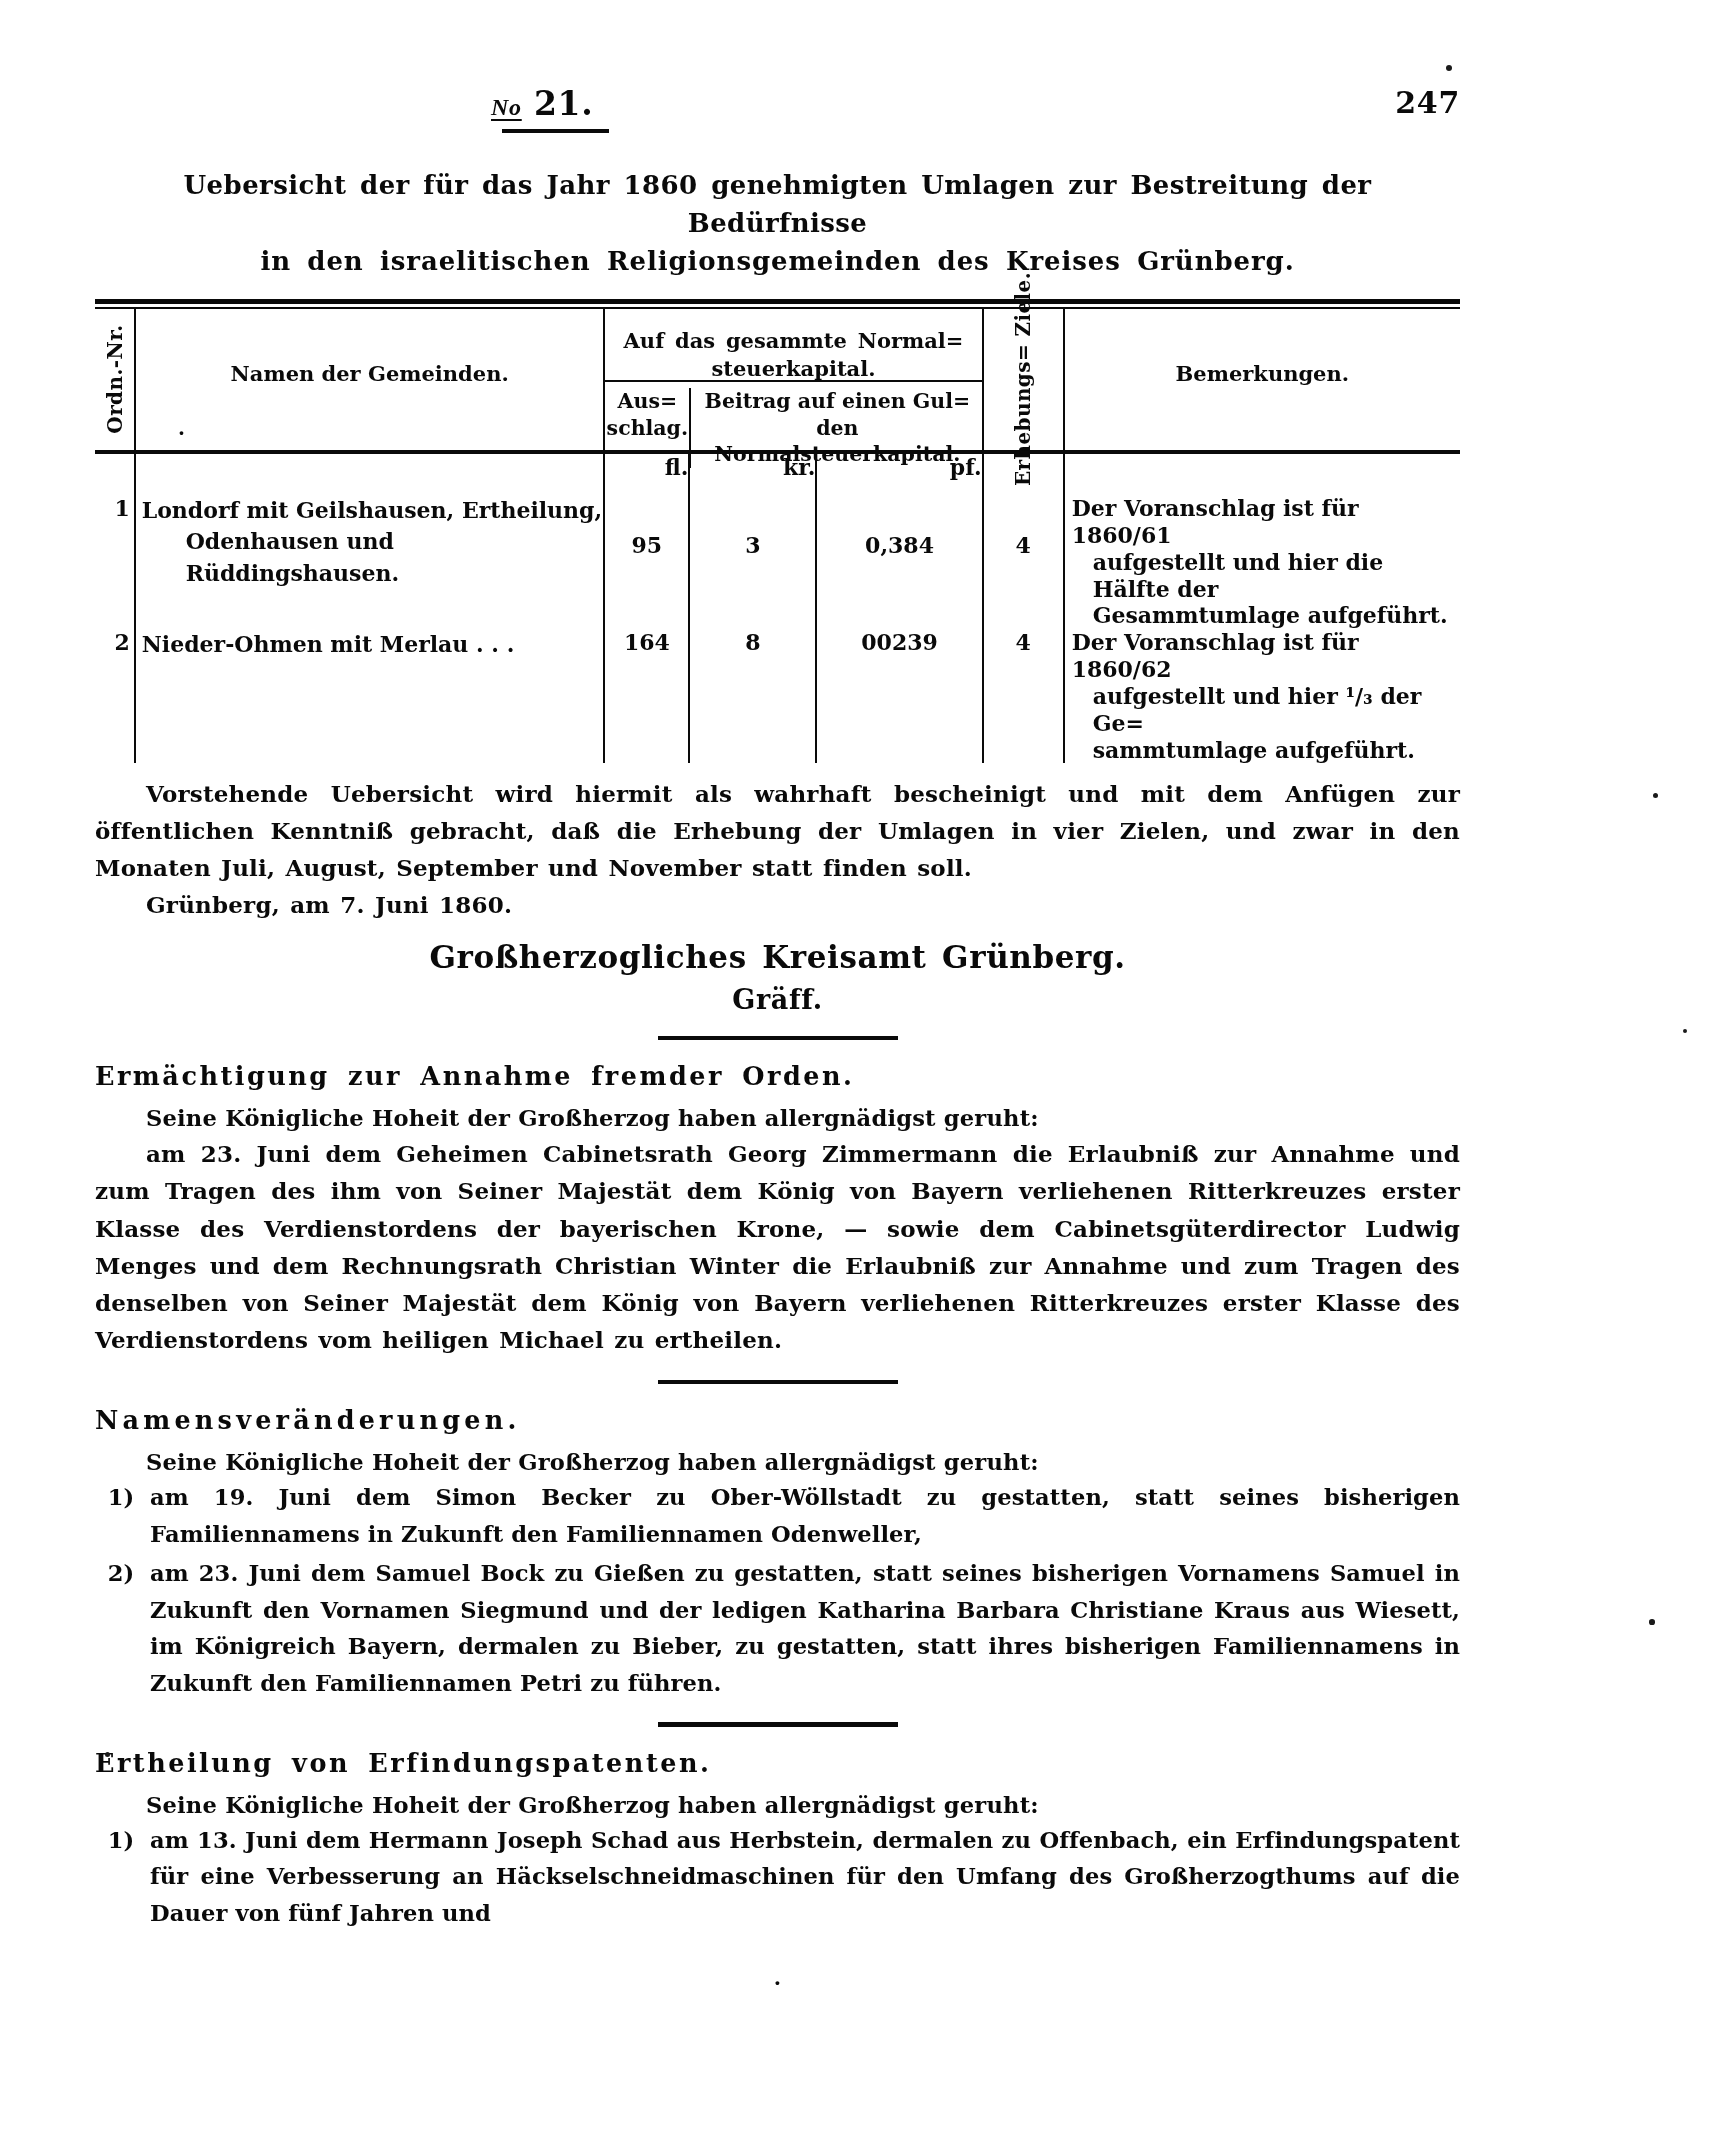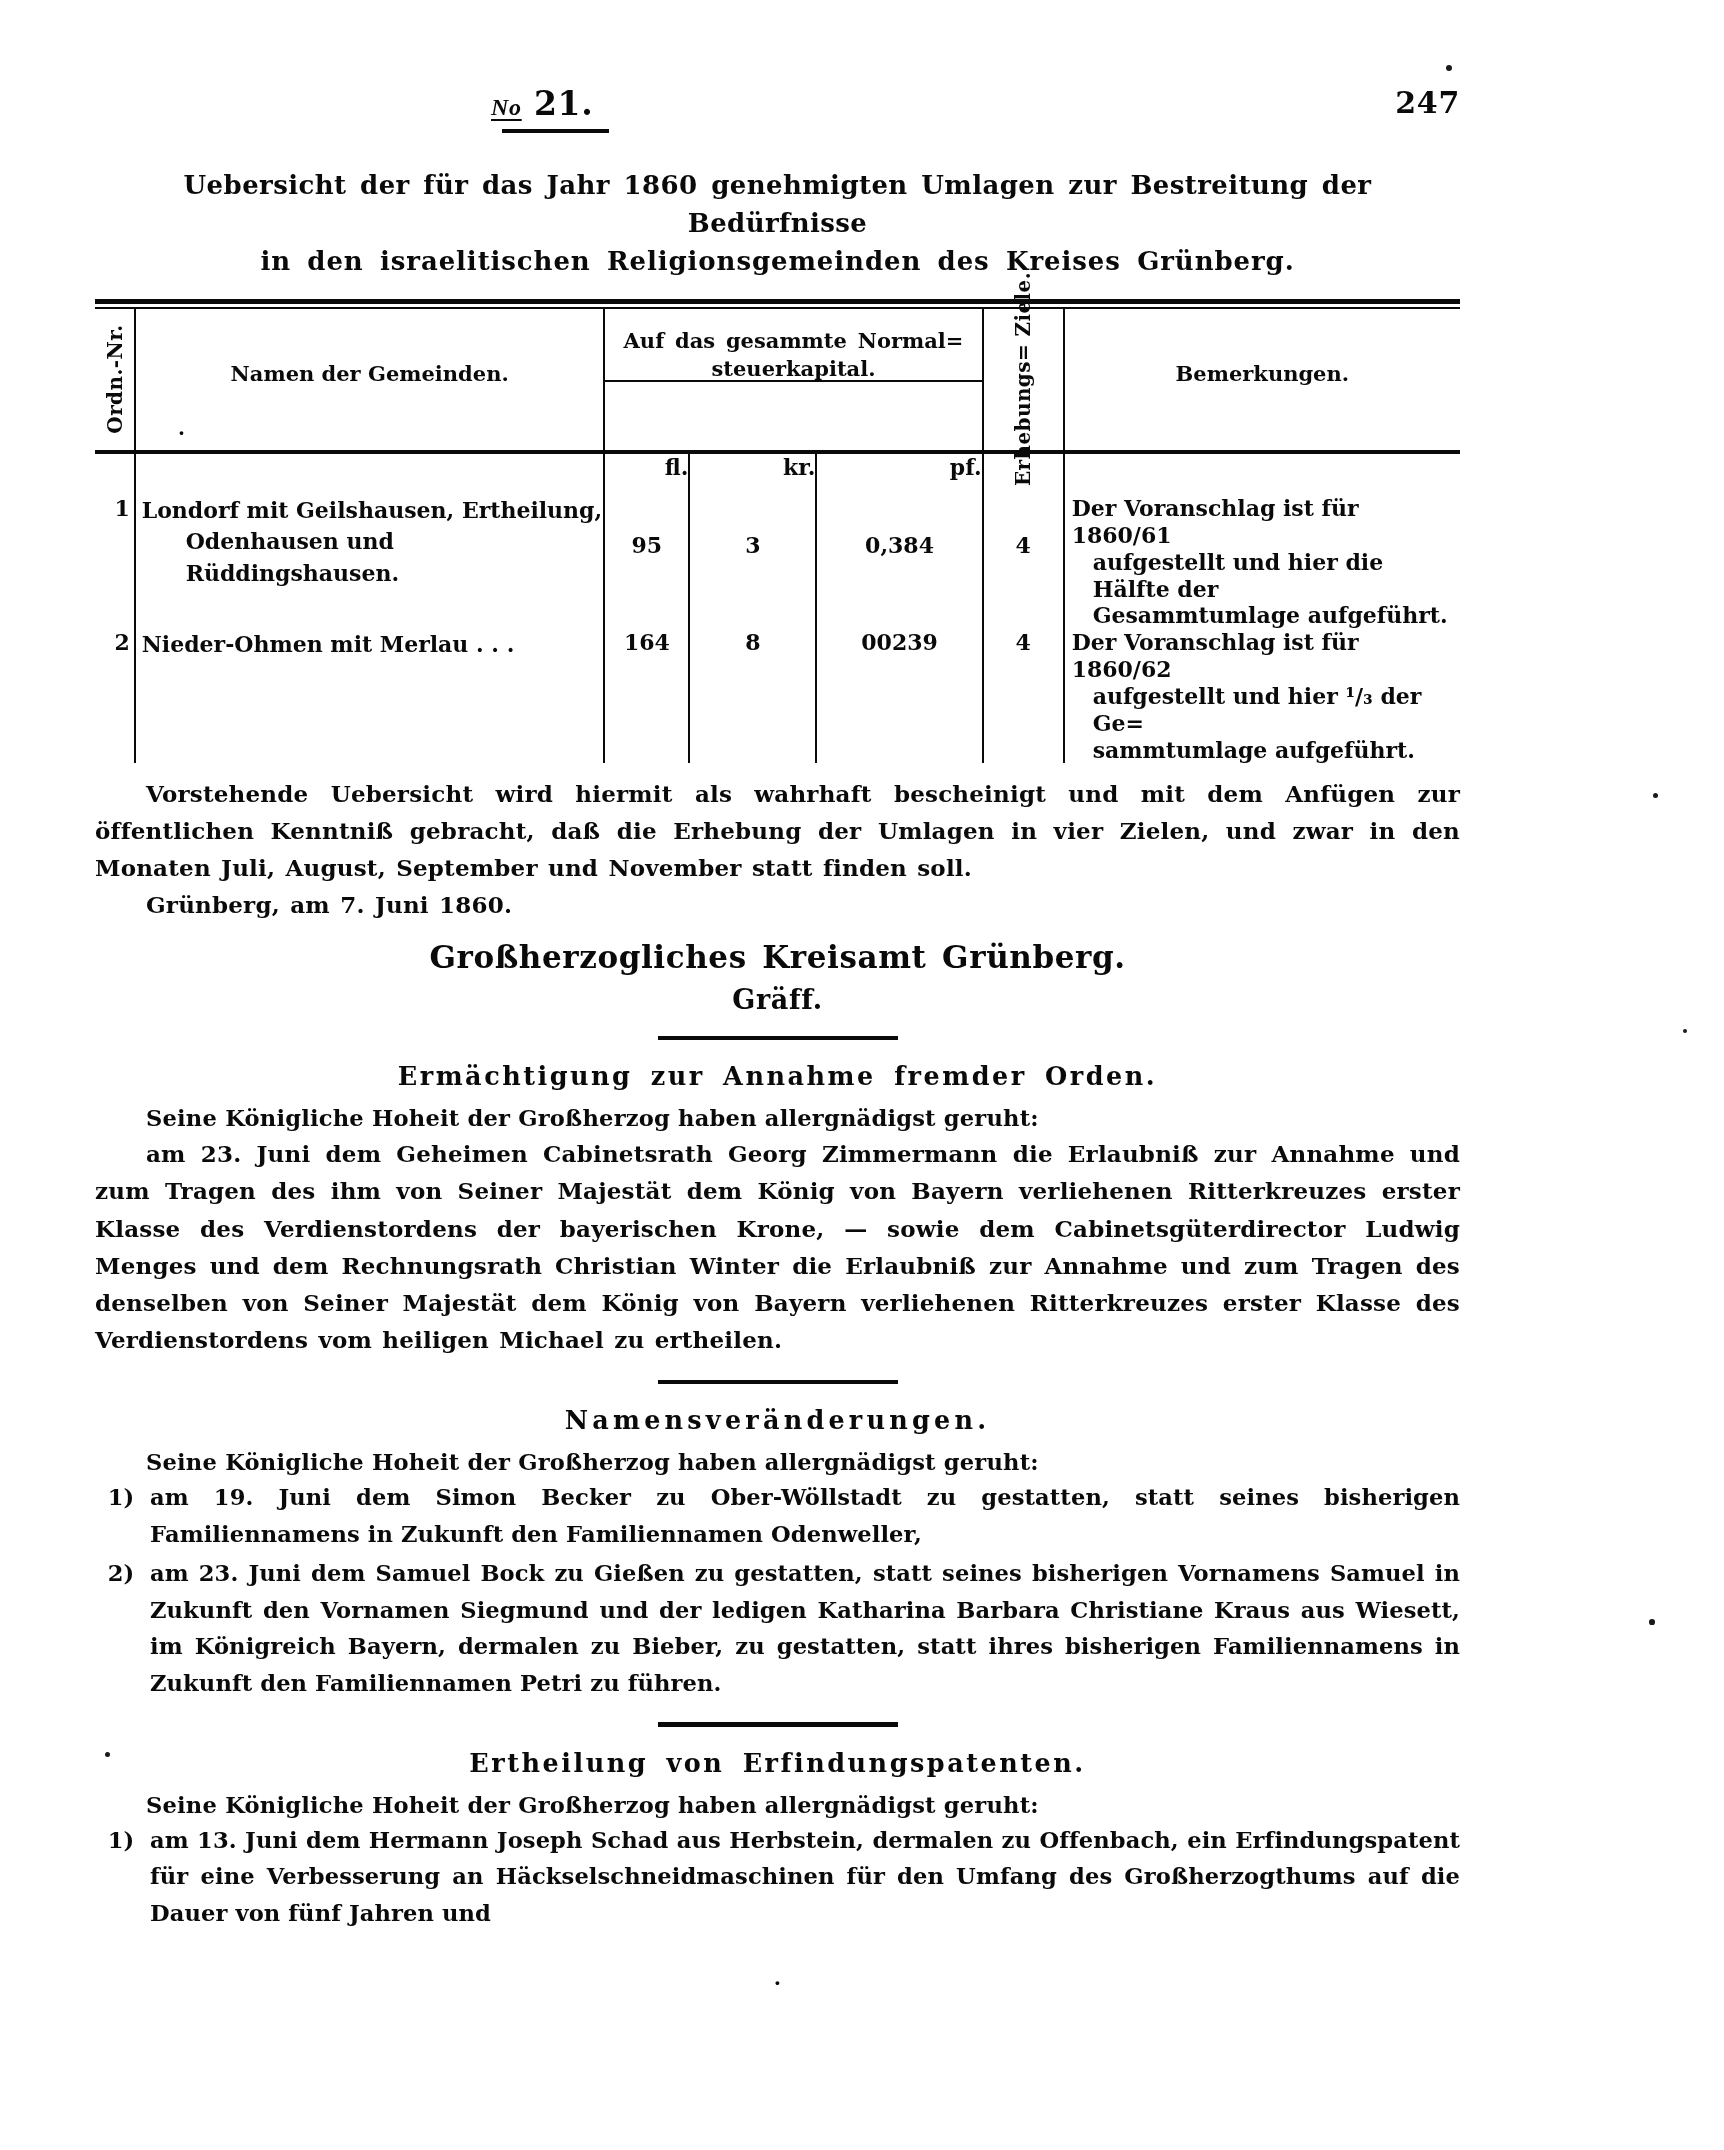--- a/index.html
+++ b/index.html
@@ -253,21 +253,21 @@
   }
 
   .divider {
     width: 240px;
     height: 4.2px;
     background: #0a0a0a;
     margin: 21px auto 21px auto;
   }
 
   .sec-head {
-    text-align: center;
+    text-align: left;
     font-size: 25.5px;
     font-weight: 700;
     letter-spacing: 2.5px;
     word-spacing: 7px;
     margin-bottom: 14px;
   }
   .sec-head.wide { letter-spacing: 4.2px; }
 
   .lead {
     font-size: 22.6px;
@@ -355,20 +355,40 @@
           <td class="hcell vline">
             <span class="cap-center">Namen der Gemeinden.</span>
             <span class="dot-mark">.</span>
           </td>
           <td class="hcell vline" colspan="2">
             <span class="sub-top">
               <span>Auf das gesammte Normal=</span><br>
               <span>steuerkapital.</span>
             </span>
             <span class="sub-rule"></span>
+            <span class="sub-bot">
+              <table class="t" style="width:100%">
+                <colgroup>
+                      <col style="width:85px">
+                      <col style="width:293px">
+                    </colgroup>
+                <tbody>
+                      <tr>
+                  <td style="text-align:center;font-size:20.5px;font-weight:700;line-height:1.3">
+                    <span>Aus=</span><br>
+                    <span>schlag.</span>
+                  </td>
+                  <td class="vline-thin" style="text-align:center;font-size:20.5px;font-weight:700;line-height:1.3">
+                    <span>Beitrag auf einen Gul=</span><br>
+                    <span>den Normalsteuerkapital.</span>
+                  </td>
+                </tr>
+              </tbody>
+                  </table>
+            </span>
           </td>
           <td class="hcell vline">
             <span class="rot">
               <span>Erhebungs=</span>
               <span>Ziele.</span>
             </span>
           </td>
           <td class="hcell vline">
             <span class="cap-center">Bemerkungen.</span>
           </td>

